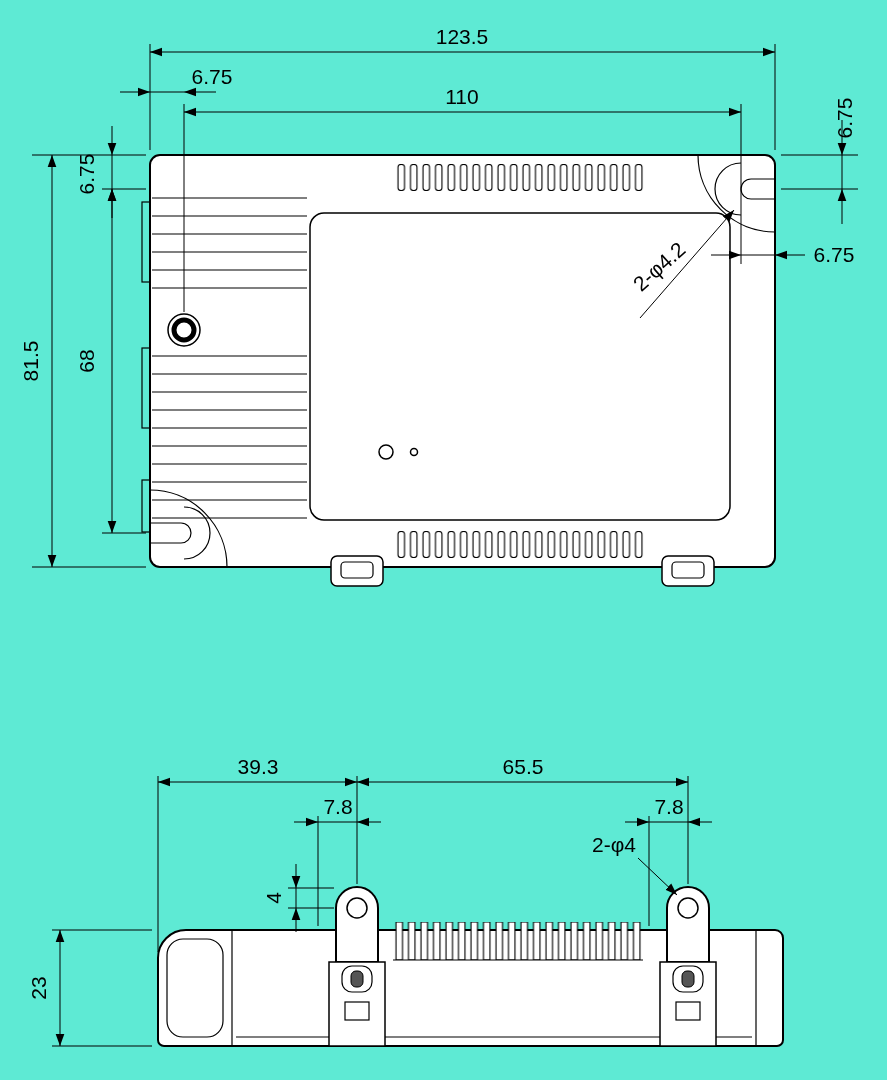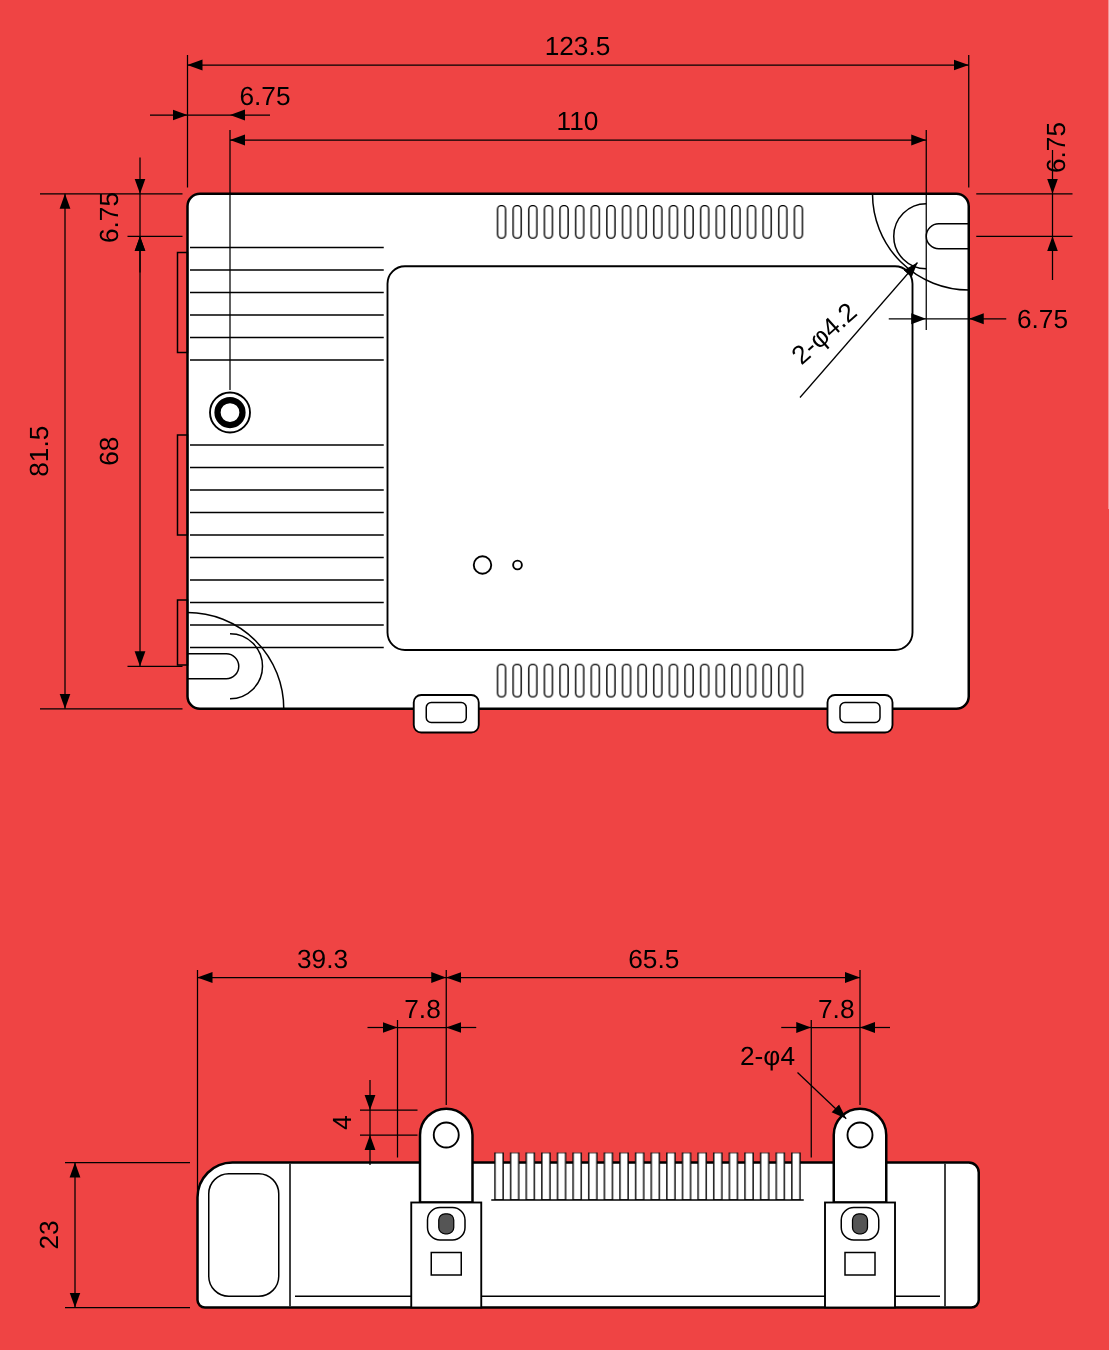--- a/index.html
+++ b/index.html
@@ -1,17 +1,17 @@
 <!DOCTYPE html>
 <html><head>
 <meta charset="utf-8">
 <style>
   *{margin:0;padding:0;box-sizing:border-box}
   html,body{background:#fff}
-  .page{width:887px;height:1080px;background:#ef4444;font-family:"Liberation Sans",sans-serif;overflow:hidden}
+  .page{width:887px;height:1080px;background:#5eead4;font-family:"Liberation Sans",sans-serif;overflow:hidden}
   svg{display:block}
   svg text{font-family:"Liberation Sans",sans-serif}
   .o2{fill:#fff;stroke:#000;stroke-width:2}
   .o15{fill:#fff;stroke:#000;stroke-width:1.5}
   .t{fill:none;stroke:#000;stroke-width:1.2}
   .d{fill:none;stroke:#000;stroke-width:1}
   .dk{fill:#555;stroke:#000;stroke-width:1}
   .dim{font-size:21px;fill:#000}
 </style>
 </head>

